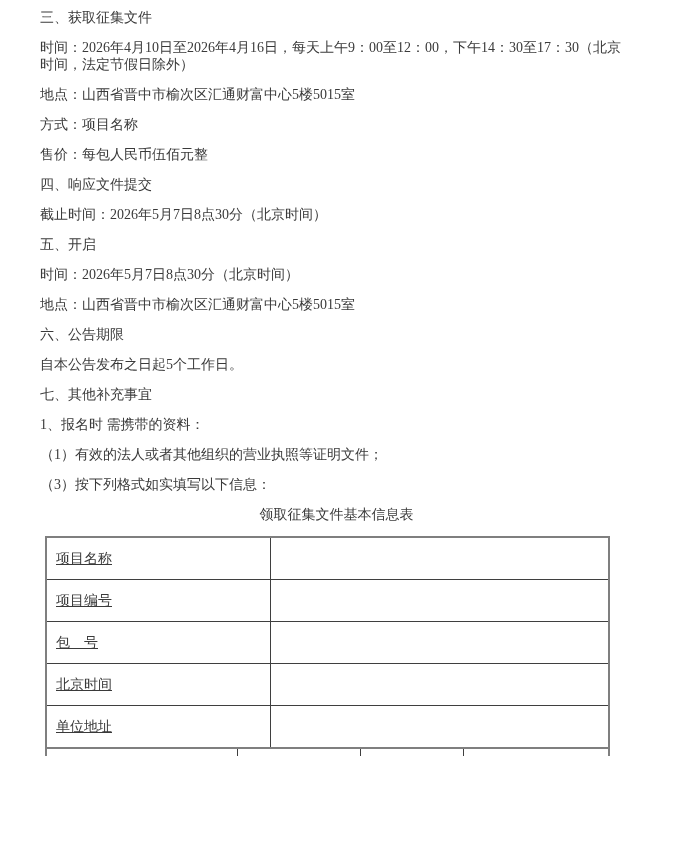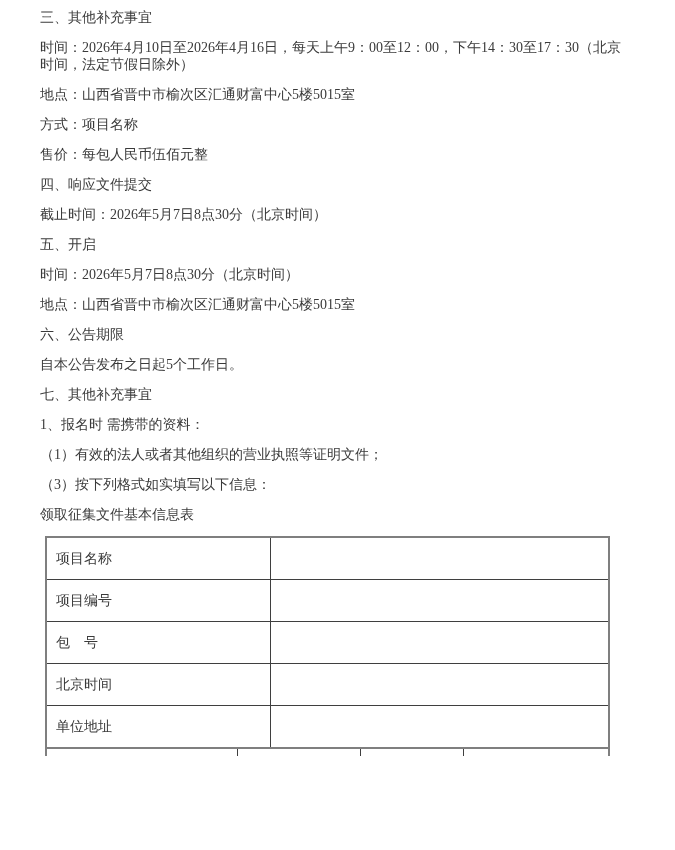--- a/index.html
+++ b/index.html
@@ -17,38 +17,40 @@
   .doc {
     padding: 9px 42px 0 40px;
   }
   .doc p {
     margin: 0 0 13px 0;
     font-size: 14px;
     line-height: 17px;
     word-break: break-all;
   }
   .tbl-title {
+    text-align: center;
   }
   .info-table-wrap {
     padding-left: 45px;
   }
   table.info {
     border-collapse: collapse;
     width: 565px;
     table-layout: fixed;
     border: 2px solid #7f7f7f;
   }
   table.info td {
     border: 1px solid #3f3f3f;
     height: 41px;
     font-size: 14px;
     line-height: 17px;
     padding: 0 4px 0 9px;
     vertical-align: middle;
     overflow: hidden;
+    text-decoration: underline;
   }
   table.info td.lbl {
     width: 210px;
   }
   .partial-row {
     width: 561px;
     height: 7px;
     border-left: 2px solid #7f7f7f;
     border-right: 2px solid #7f7f7f;
     display: flex;
@@ -60,21 +62,21 @@
   }
   .partial-row .pc1 { width: 190px; }
   .partial-row .pc2 { width: 122px; }
   .partial-row .pc3 { width: 102px; }
   .partial-row .pc4 { flex: 1; border-right: none; }
 </style>
 </head>
 <body>
 
 <div class="doc">
-  <p>三、其他补充事宜</p>
+  <p>三、获取征集文件</p>
   <p>时间：2026年4月10日至2026年4月16日，每天上午9：00至12：00，下午14：30至17：30（北京时间，法定节假日除外）</p>
   <p>地点：山西省晋中市榆次区汇通财富中心5楼5015室</p>
   <p>方式：项目名称</p>
   <p>售价：每包人民币伍佰元整</p>
   <p>四、响应文件提交</p>
   <p>截止时间：2026年5月7日8点30分（北京时间）</p>
   <p>五、开启</p>
   <p>时间：2026年5月7日8点30分（北京时间）</p>
   <p>地点：山西省晋中市榆次区汇通财富中心5楼5015室</p>
   <p>六、公告期限</p>

